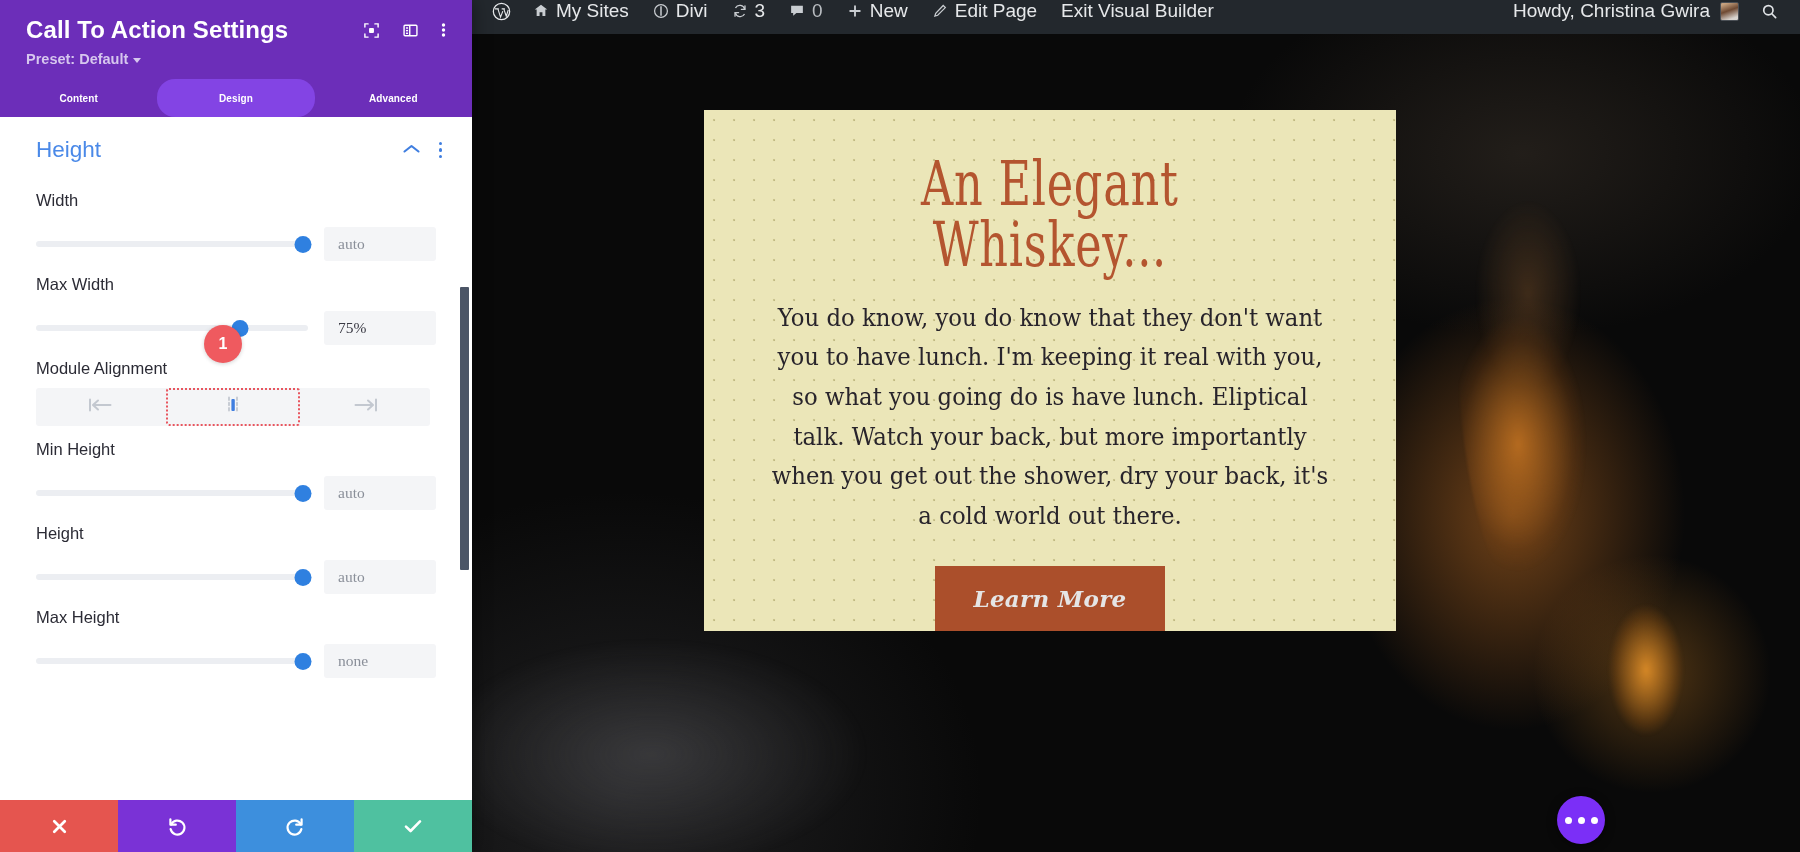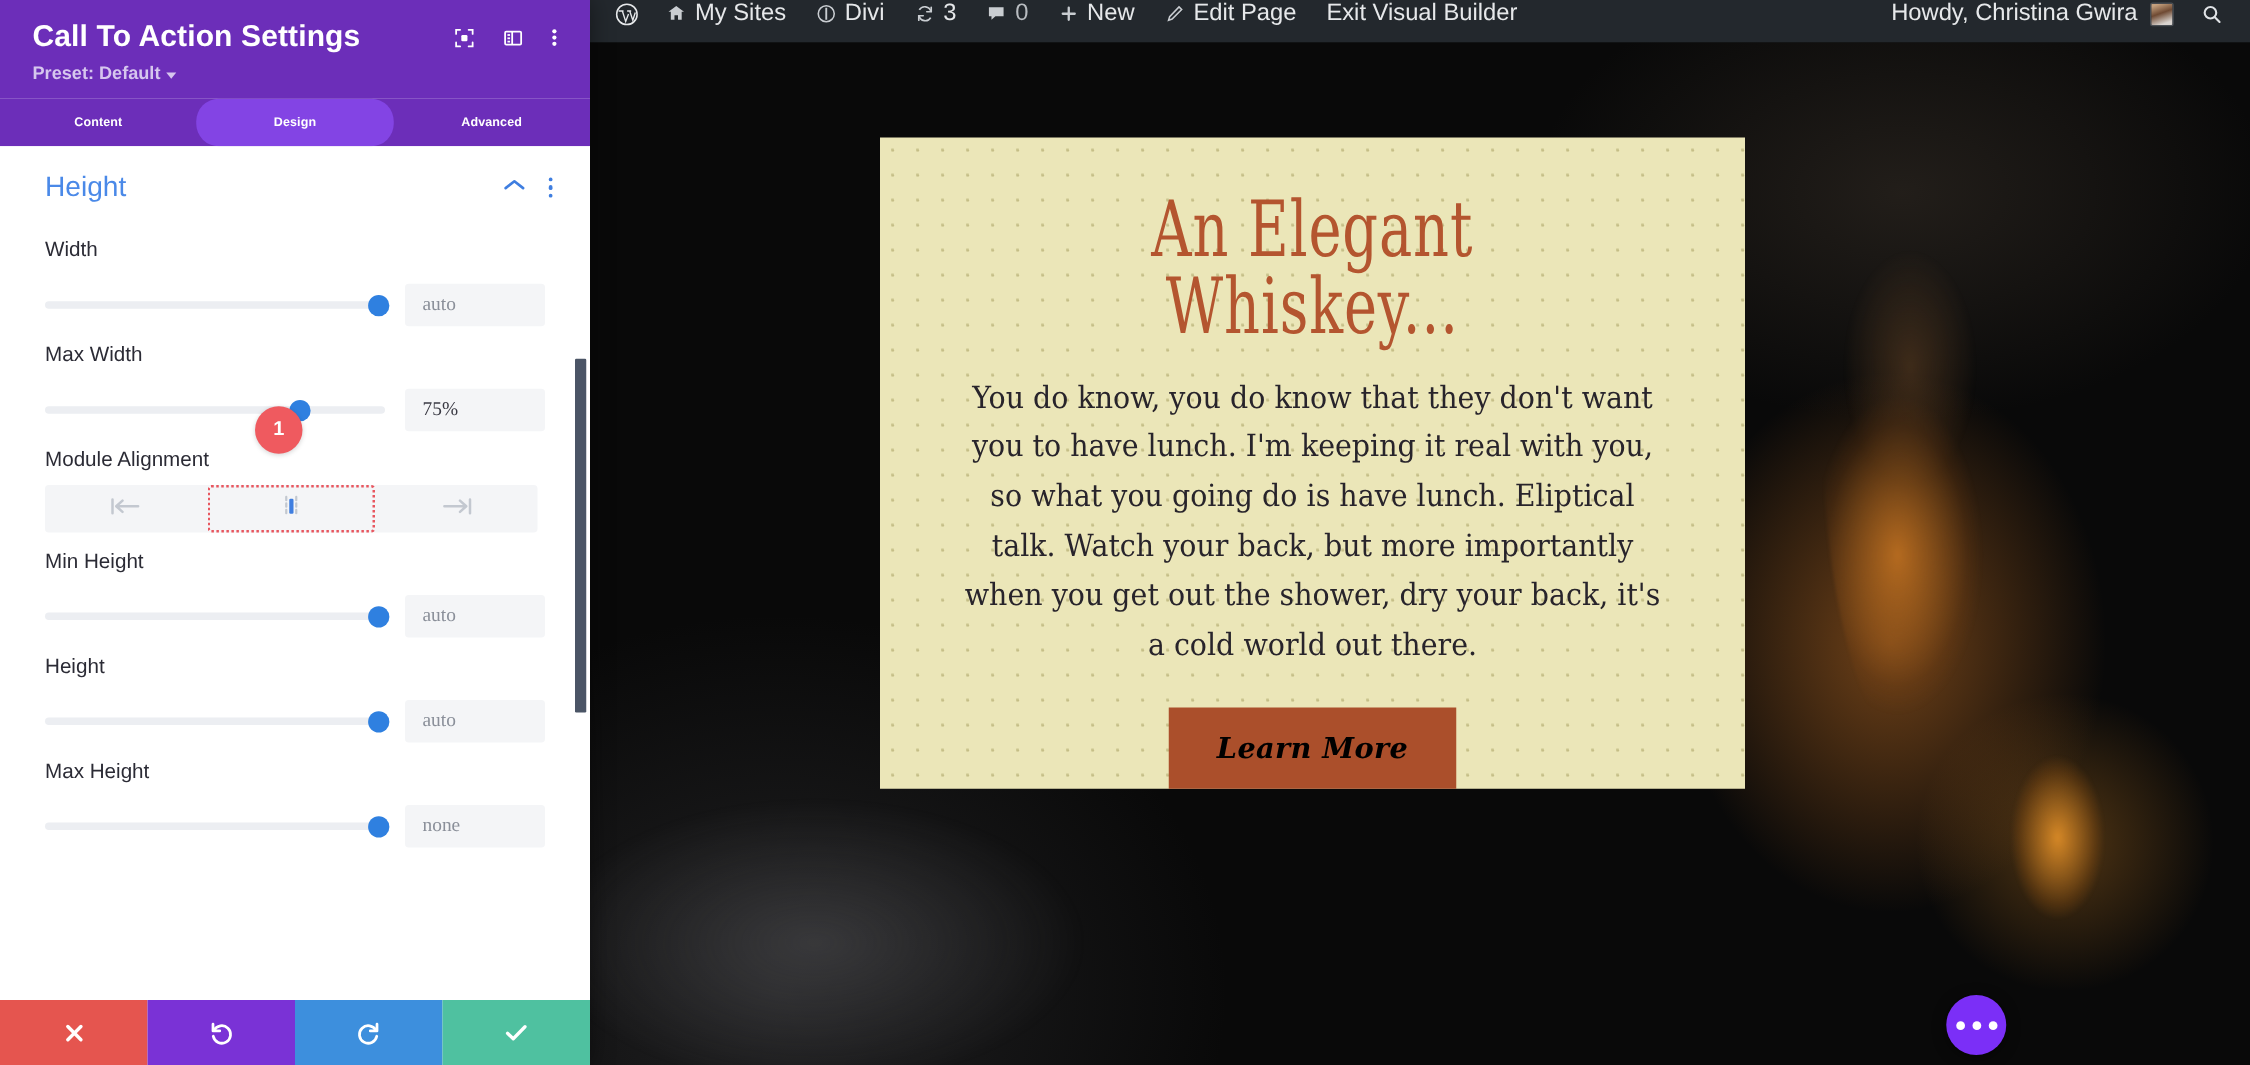--- a/index.html
+++ b/index.html
@@ -208,21 +208,21 @@
     white-space: pre-line;
     margin-top: 6px;
   }
   .cta-text {
     font-family: "DejaVu Serif", serif;
     color: #28242b; font-size: 24.5px; line-height: 1.62;
     text-align: center; margin-top: 22px; max-width: 610px;
     transform: scaleX(.93); transform-origin: center top;
   }
   .cta-btn {
-    margin-top: 30px; background: #ab4f2b; color: #000000;
+    margin-top: 30px; background: #ab4f2b; color: #e5e5e5;
     font-family: "DejaVu Serif", serif; font-style: italic; font-weight: 700;
     font-size: 23px; padding: 19px 38px; cursor: pointer; border: none;
     letter-spacing: .3px;
   }
 
   
   .fab {
     position: absolute; left: 1085px; top: 762px;
     width: 48px; height: 48px; border-radius: 50%;
     background: #7b2ff7; display: flex; align-items: center;

